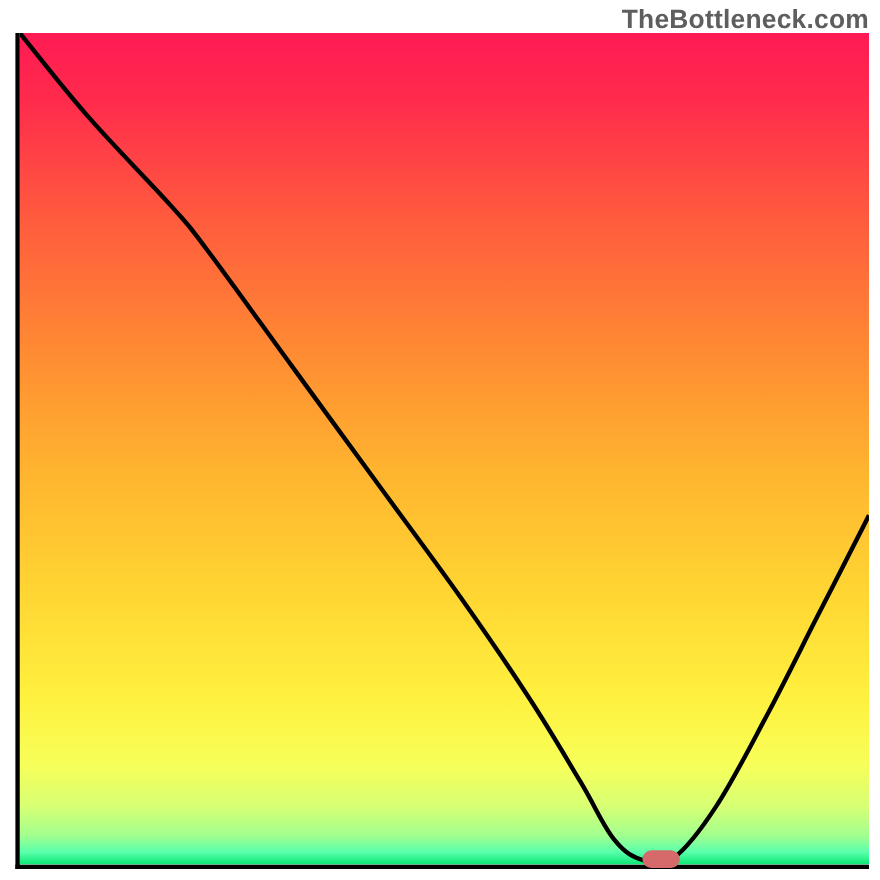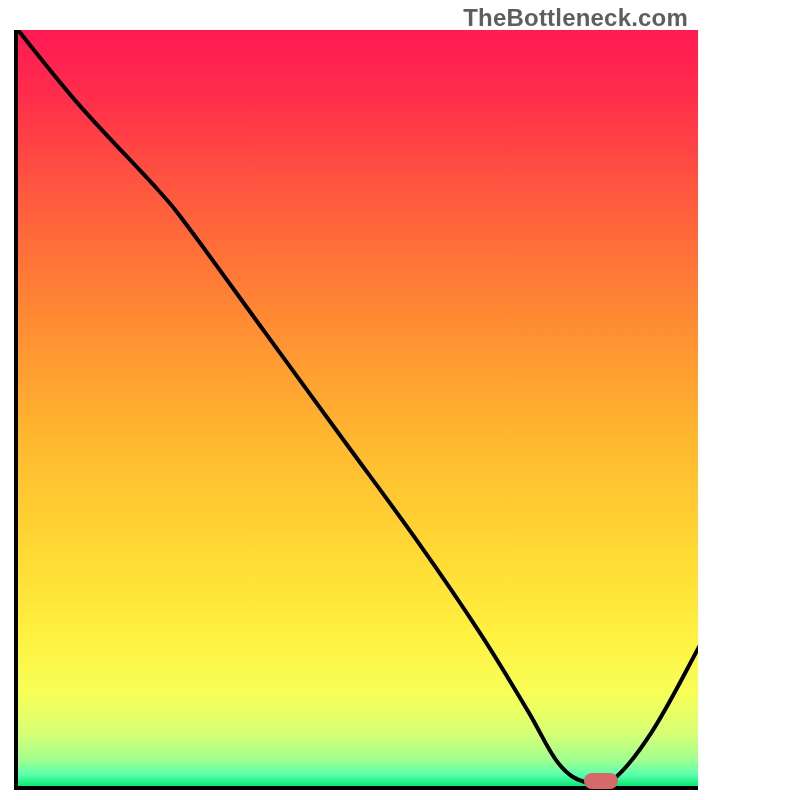--- a/index.html
+++ b/index.html
@@ -3,21 +3,21 @@
 <meta charset="utf-8">
 <style>
   body {
     margin: 0;
     padding: 0;
     background: #fff;
     font-family: Arial, Helvetica, sans-serif;
   }
   .stage {
     position: relative;
-    width: 698px;
+    width: 800px;
     height: 800px;
     background: #fff;
     overflow: hidden;
   }
   .watermark {
     position: absolute;
     top: 4px;
     right: 10px;
     font-size: 24px;
     font-weight: 600;

